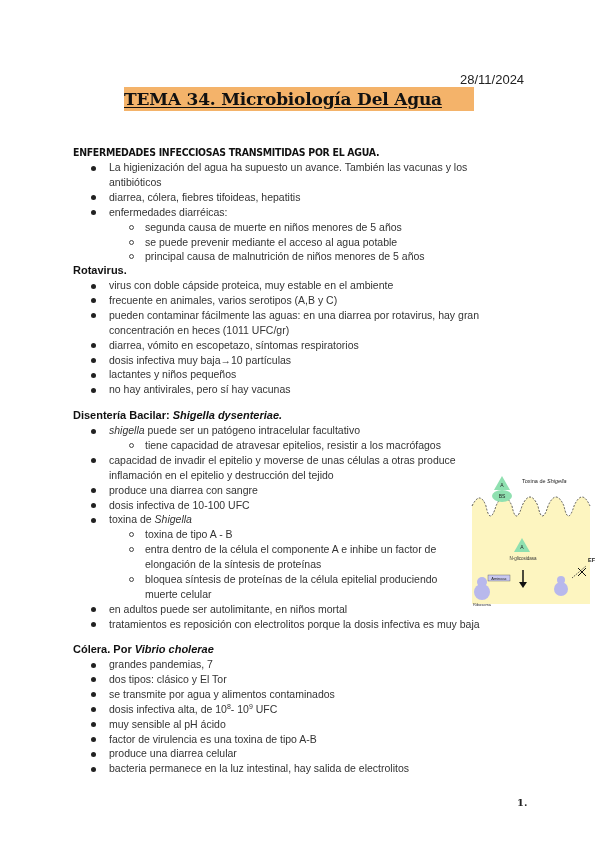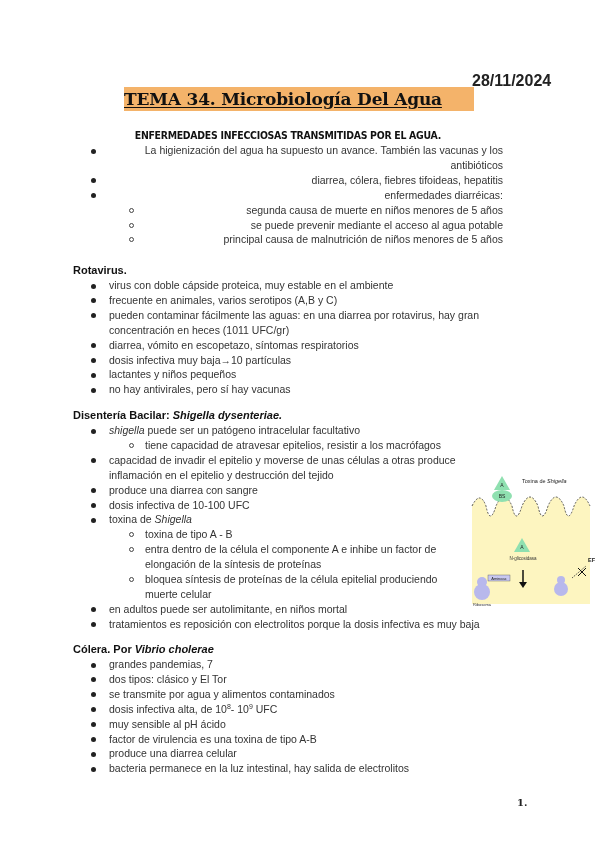--- a/index.html
+++ b/index.html
@@ -1,18 +1,18 @@
 <!DOCTYPE html>
 <html><head>
   <meta charset="utf-8">
   <style>
     html, body { margin: 0; padding: 0; background: #ffffff; }
     body { width: 600px; height: 848px; position: relative; overflow: hidden;
       font-family: "Liberation Sans", sans-serif; color: #222; }
-    .date { position: absolute; left: 472px; top: 72px; font-size: 16px; color: #222; font-weight: bold; }
+    .date { position: absolute; left: 460px; top: 72px; font-size: 13px; color: #222; }
     .title-band { position: absolute; left: 124px; top: 87px; width: 350px; height: 24px;
       background: #f4b36a; }
     .title { position: absolute; left: 124px; top: 87px; width: 350px; height: 24px;
       text-align: left; font-family: "DejaVu Serif", serif; font-weight: bold;
       font-size: 17px; line-height: 24px; color: #111; text-decoration: underline;
       text-underline-offset: 2px; letter-spacing: -0.2px; }
     .section { position: absolute; left: 73px; width: 400px; }
     h2 { margin: 0; font-size: 11px; font-weight: bold; line-height: 15px; color: #111; }
     h2.cond { font-family: "DejaVu Sans", sans-serif; font-size: 10.2px; letter-spacing: -0.3px; transform: scaleX(0.92); transform-origin: left; white-space: nowrap; }
     ul { margin: 0; padding: 0; list-style: none; }
@@ -30,21 +30,21 @@
     .page-num { position: absolute; left: 517px; top: 797px; font-family: "DejaVu Serif", serif;
       font-size: 10px; font-weight: bold; color: #222; }
   </style>
 </head>
 <body>
 
 <div class="date">28/11/2024</div>
 <div class="title-band"></div>
 <div class="title">TEMA 34. Microbiología Del Agua</div>
 
-<div class="section" style="top:128px;text-align:right;">
+<div class="section" style="top:145px;">
   <h2 class="cond">ENFERMEDADES INFECCIOSAS TRANSMITIDAS POR EL AGUA.</h2>
   <ul class="wide">
     <li class="l1">La higienización del agua ha supuesto un avance. También las vacunas y los antibióticos</li>
     <li class="l1">diarrea, cólera, fiebres tifoideas, hepatitis</li>
     <li class="l1">enfermedades diarréicas:</li>
     <li class="l2">segunda causa de muerte en niños menores de 5 años</li>
     <li class="l2">se puede prevenir mediante el acceso al agua potable</li>
     <li class="l2">principal causa de malnutrición de niños menores de 5 años</li>
   </ul>
 </div>

